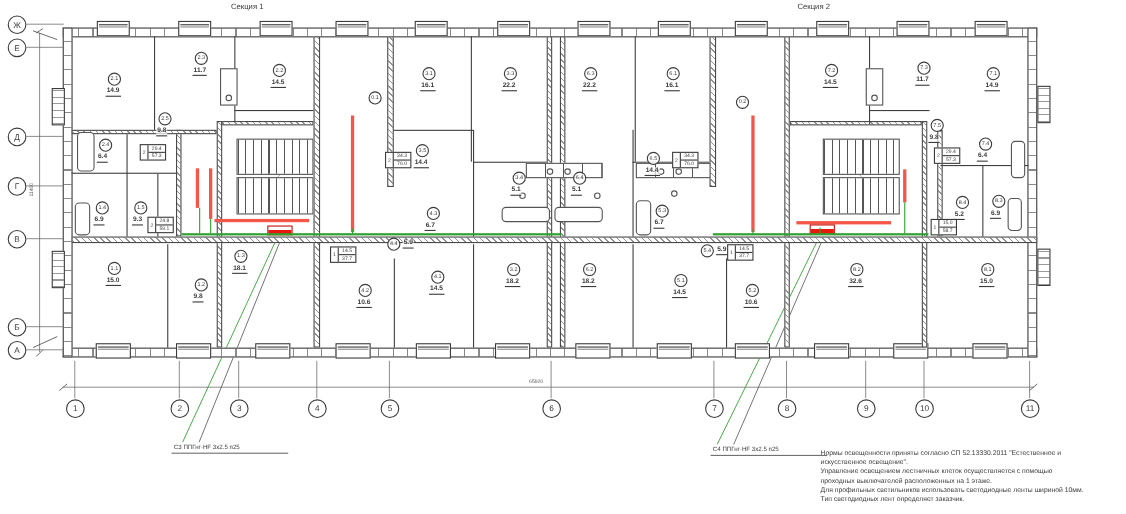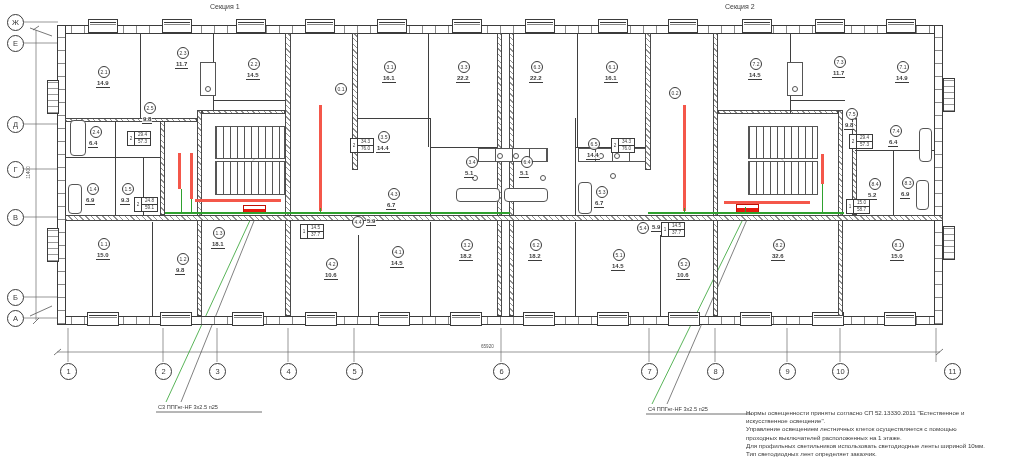--- a/index.html
+++ b/index.html
@@ -404,16 +404,16 @@
     <div class="abs bub" style="left: 60px; top: 363px; width: 17px; height: 17px;">1</div>
     <div class="abs bub" style="left: 155px; top: 363px; width: 17px; height: 17px;">2</div>
     <div class="abs bub" style="left: 209px; top: 363px; width: 17px; height: 17px;">3</div>
     <div class="abs bub" style="left: 280px; top: 363px; width: 17px; height: 17px;">4</div>
     <div class="abs bub" style="left: 346px; top: 363px; width: 17px; height: 17px;">5</div>
     <div class="abs bub" style="left: 493px; top: 363px; width: 17px; height: 17px;">6</div>
     <div class="abs bub" style="left: 641px; top: 363px; width: 17px; height: 17px;">7</div>
     <div class="abs bub" style="left: 707px; top: 363px; width: 17px; height: 17px;">8</div>
     <div class="abs bub" style="left: 779px; top: 363px; width: 17px; height: 17px;">9</div>
     <div class="abs bub" style="left: 832px; top: 363px; width: 17px; height: 17px;">10</div>
-    <div class="abs bub" style="left: 928px; top: 363px; width: 17px; height: 17px; margin-left: 16px;">11</div>
+    <div class="abs bub" style="left: 928px; top: 363px; width: 17px; height: 17px;">11</div>
     <div class="abs cab t" style="left: 158px; top: 404px; width: auto; height: auto;">С3 ППГнг-HF 3х2.5 п25</div>
     <div class="abs cab t" style="left: 648px; top: 406px; width: auto; height: auto;">С4 ППГнг-HF 3х2.5 п25</div>
   </div>
 
 </body></html>

